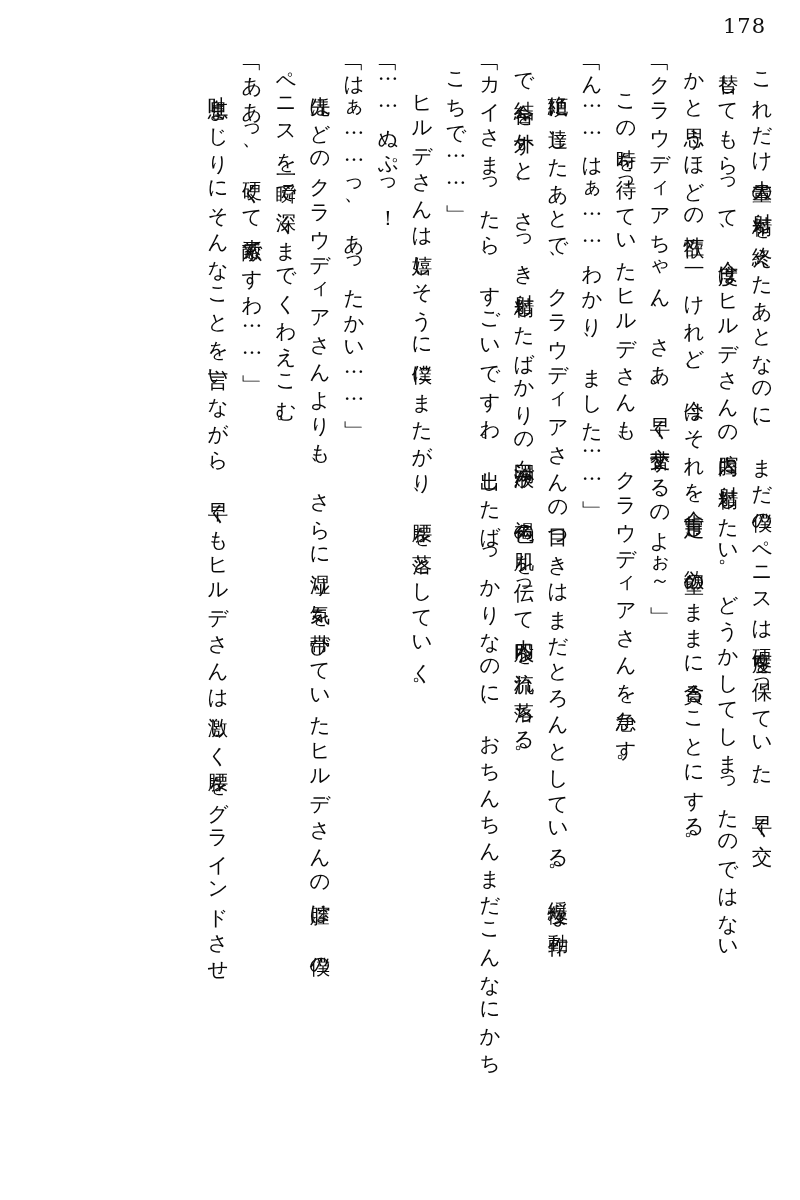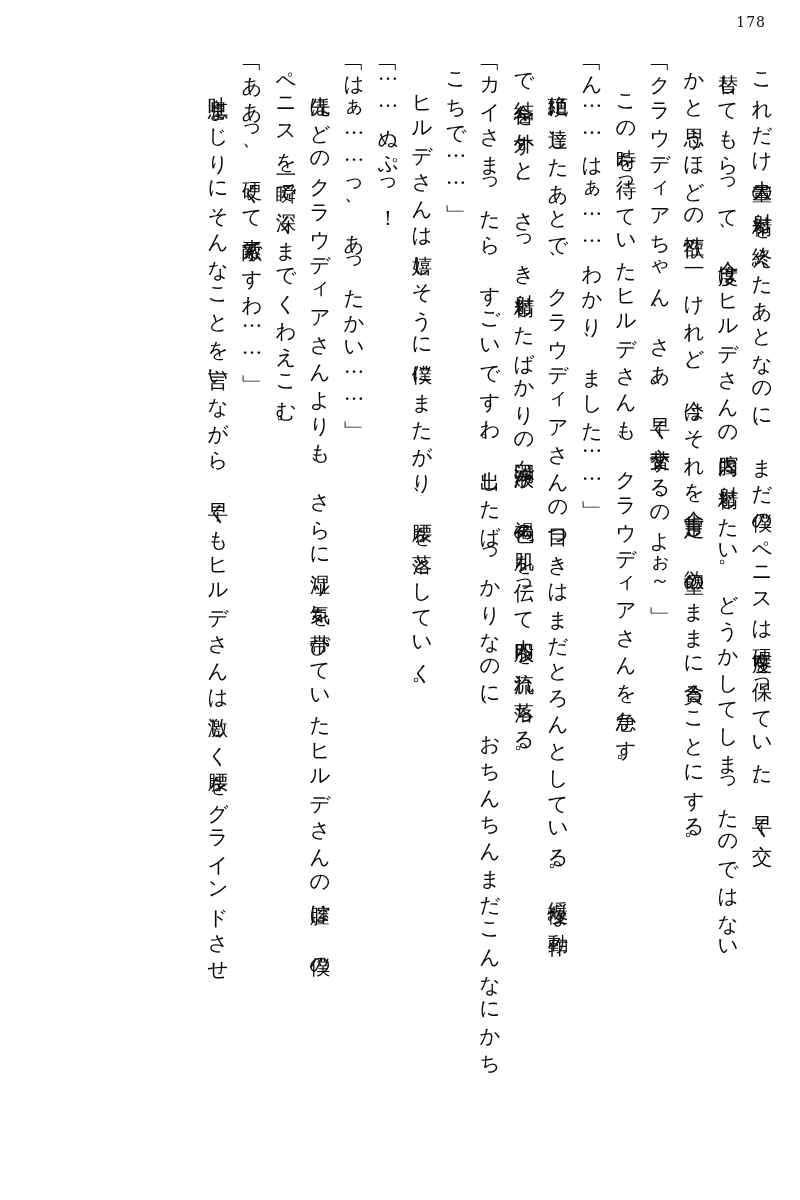--- a/index.html
+++ b/index.html
@@ -18,21 +18,21 @@
     position: relative;
     width: 800px;
     height: 1200px;
     background: #ffffff;
     box-sizing: border-box;
   }
   .page-number {
     position: absolute;
     top: 14px;
     right: 34px;
-    font-size: 14px;
+    font-size: 21px;
     letter-spacing: 1px;
     font-family: "DejaVu Serif", "Liberation Serif", serif;
     color: #111111;
     margin-left: 48px;
   }
   .text-body {
     position: absolute;
     top: 58px;
     left: 40px;
     right: 28px;

